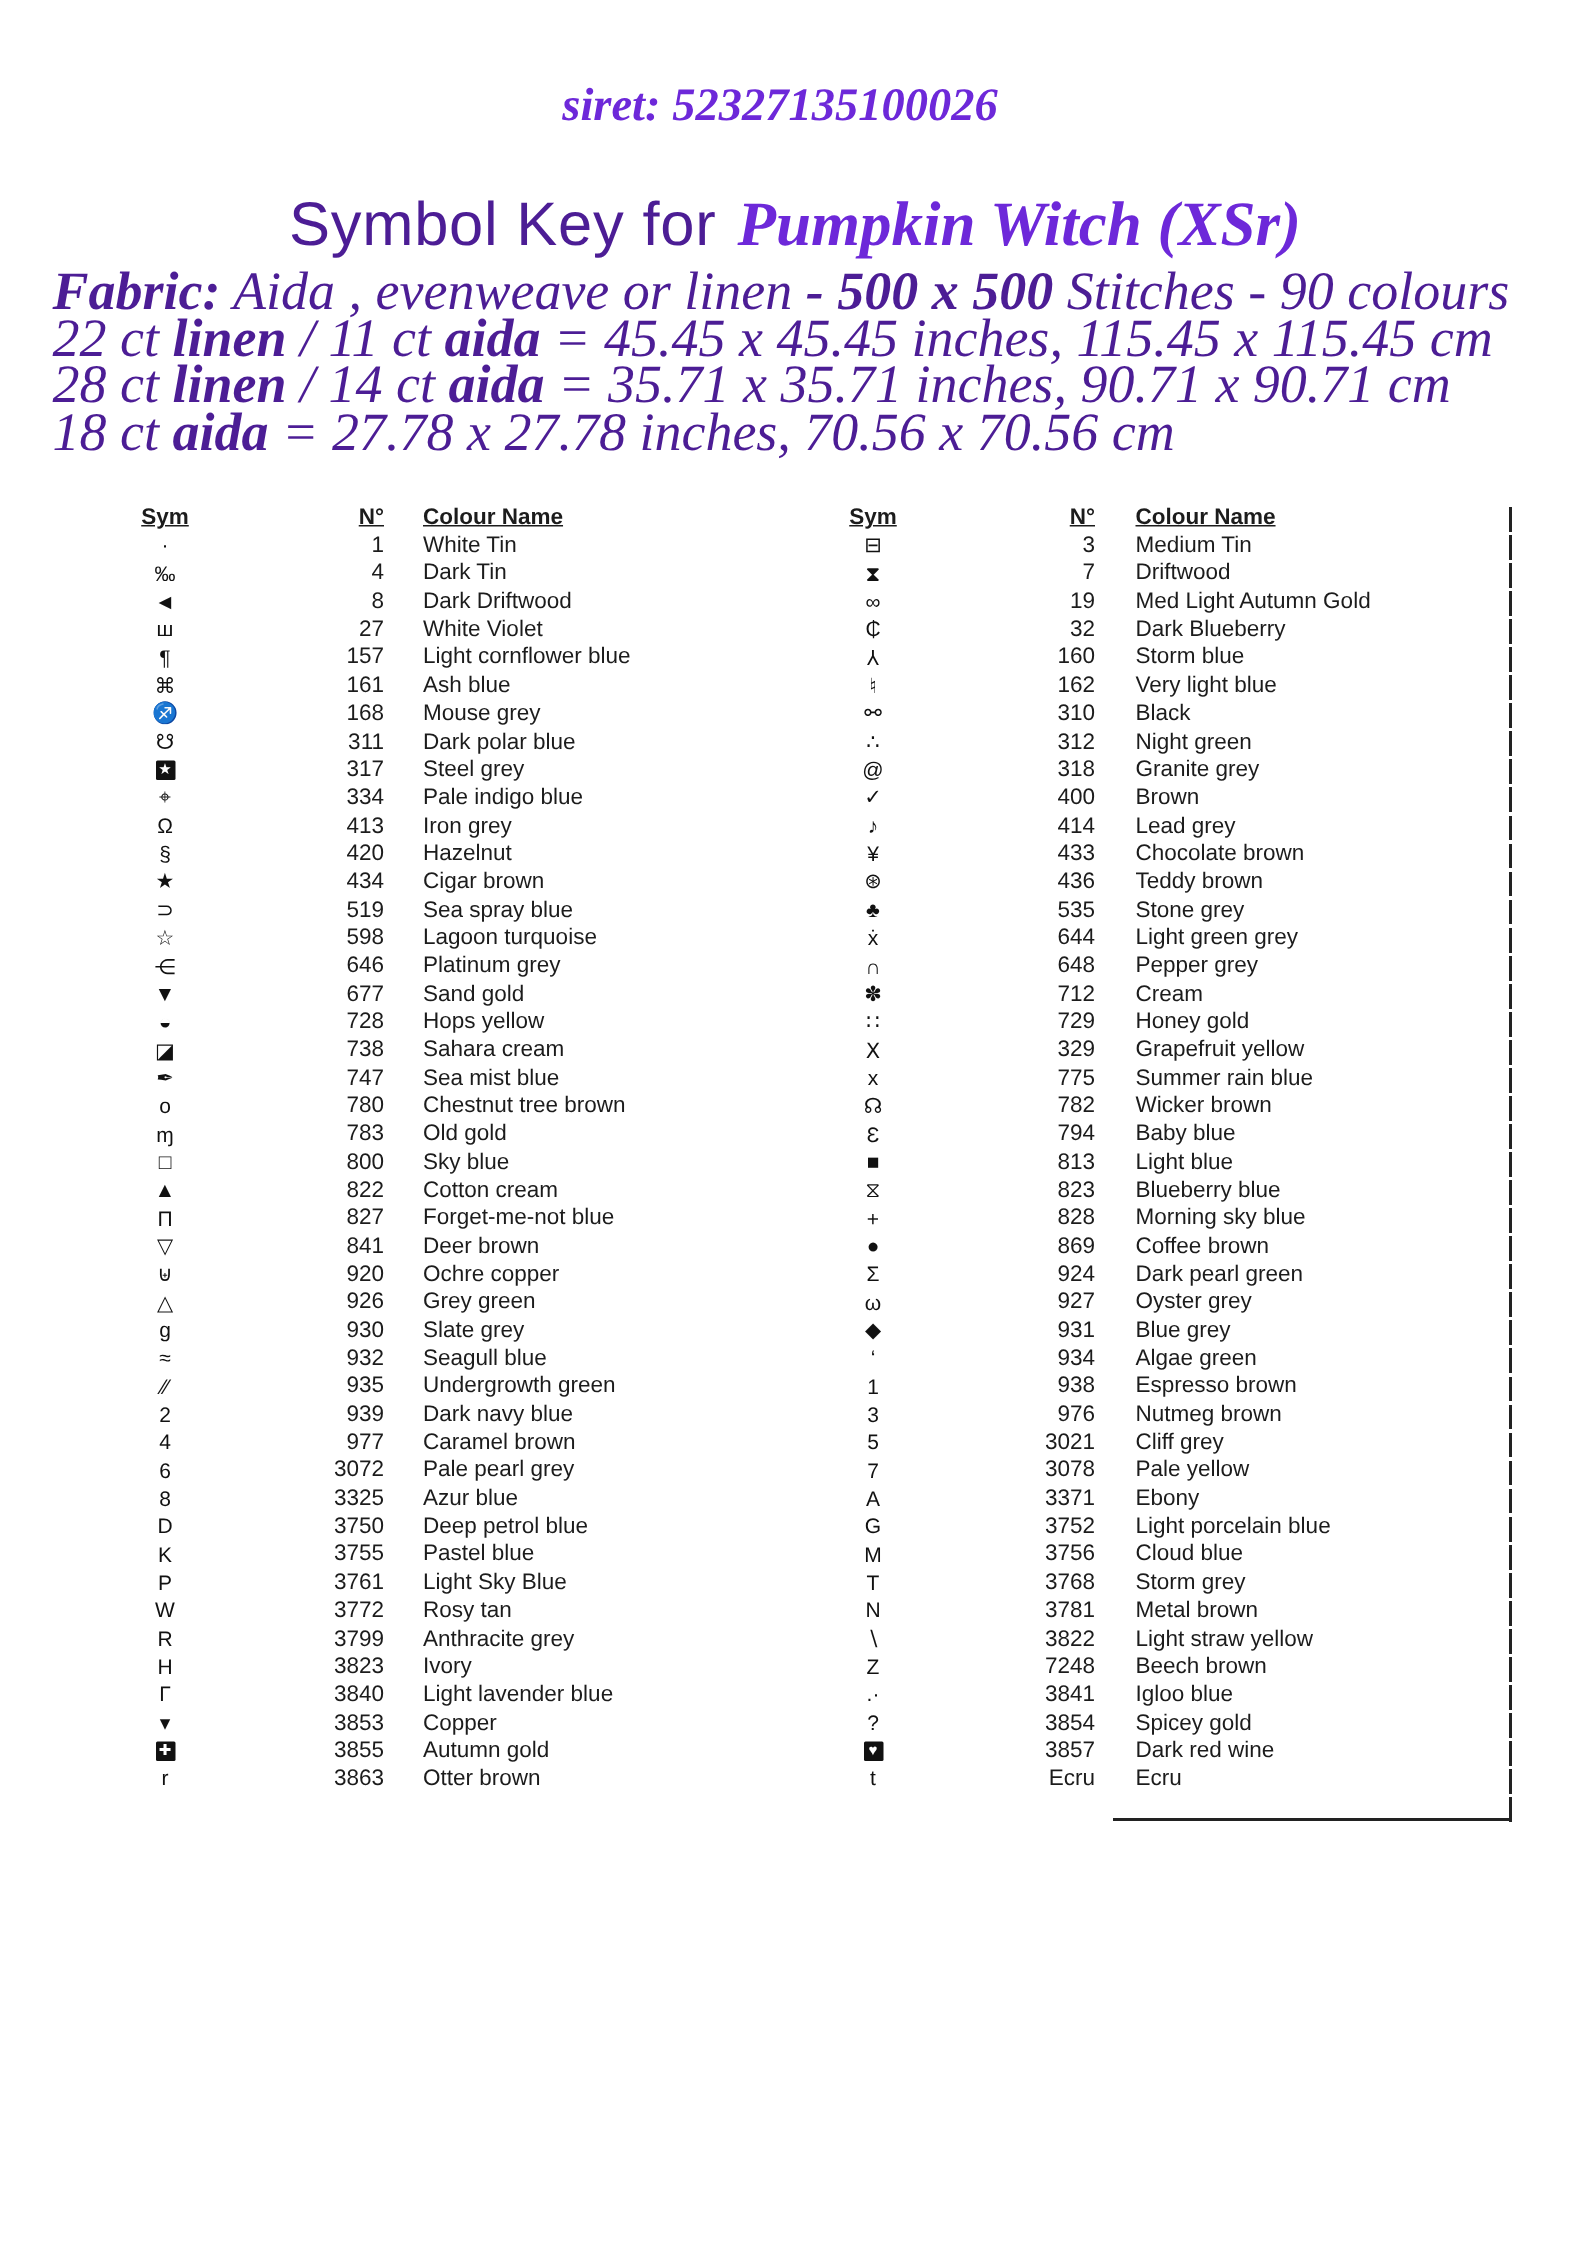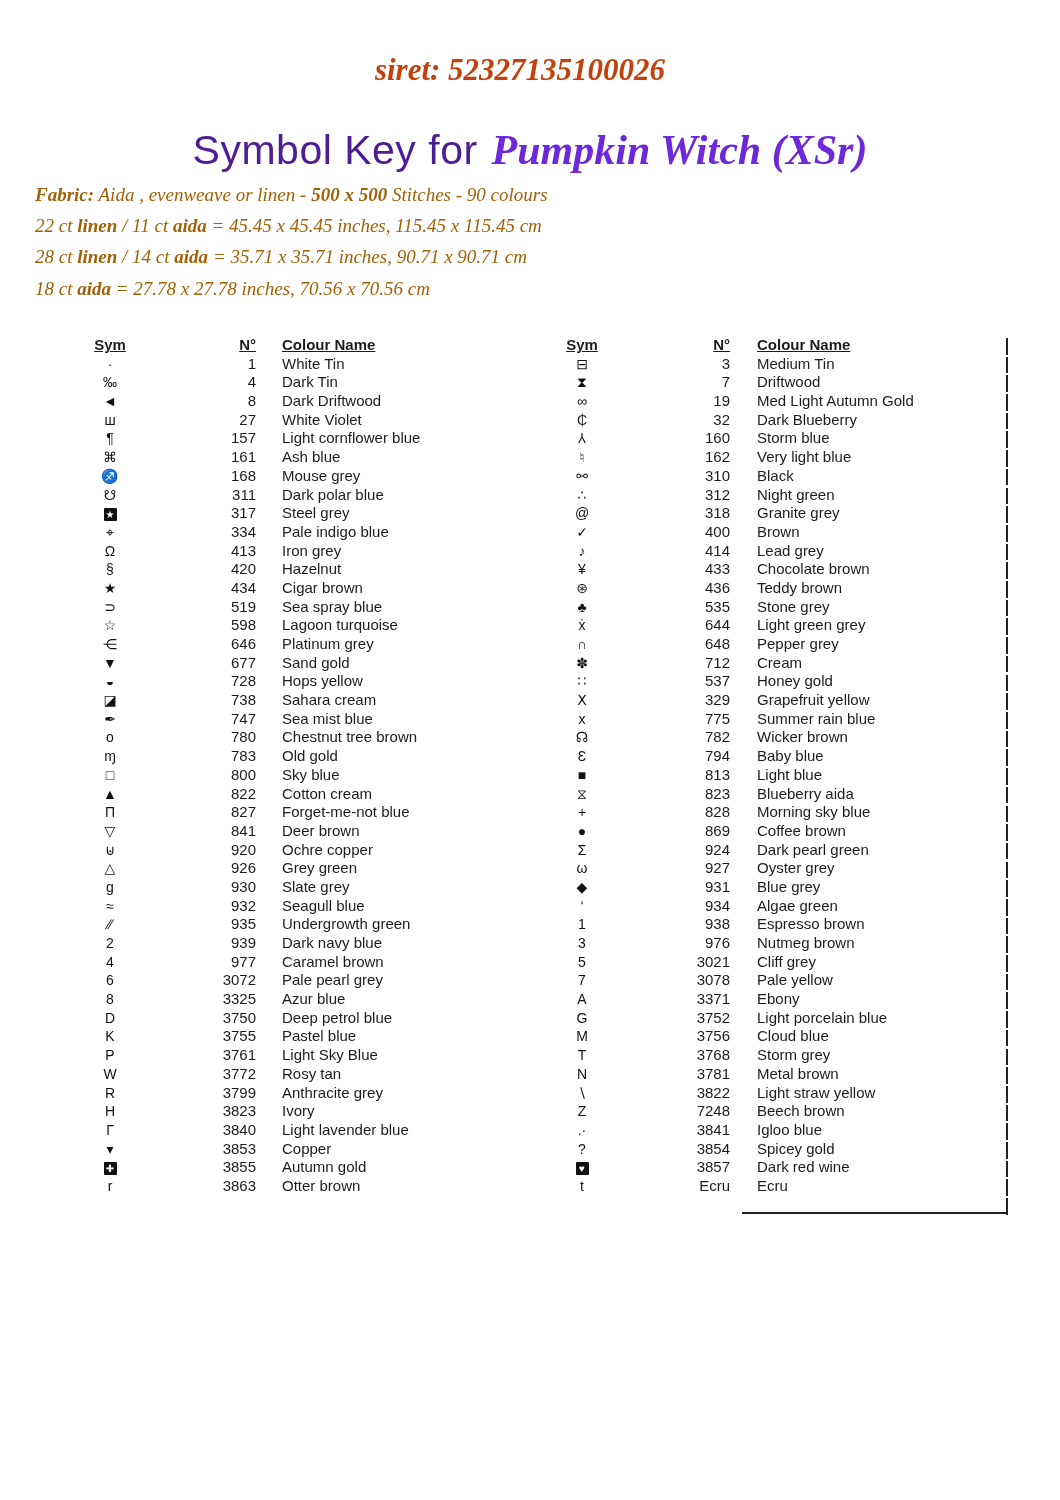--- a/index.html
+++ b/index.html
@@ -1,27 +1,27 @@
 <!DOCTYPE html>
 <html><head>
 <meta charset="utf-8">
 <style>
   html,body{margin:0;padding:0;background:#ffffff;}
   .page{position:relative;width:1060px;height:1500px;background:#fff;overflow:hidden;
         font-family:"Liberation Sans",sans-serif;color:#1c1c1c;}
   
   .siret{position:absolute;top:52px;left:0;width:1040px;text-align:center;
-         font-family:"Liberation Serif",serif;font-style:italic;font-size:31px;font-weight:600;color:#c2410c;}
+         font-family:"Liberation Serif",serif;font-style:italic;font-size:31px;font-weight:600;color:#6d28d9;}
   
   .title{position:absolute;top:126px;left:0;width:1060px;text-align:center;margin:0;font-weight:normal;white-space:nowrap;}
   .title-prefix{font-family:"Liberation Sans",sans-serif;font-size:41px;color:#4c1d95;letter-spacing:0.5px;}
   .title-name{font-family:"Liberation Serif",serif;font-style:italic;font-weight:bold;font-size:42px;margin-left:14px;}
   
   .fabric{position:absolute;top:179px;left:35px;width:1000px;
-          font-family:"Liberation Serif",serif;font-style:italic;font-size:19px;line-height:31.2px;color:#a16207;}
+          font-family:"Liberation Serif",serif;font-style:italic;font-size:36px;line-height:31.2px;color:#4c1d95;}
   .fabric .b{font-weight:bold;}
   
   .tables{position:absolute;top:336px;left:0;width:876px;height:900px;}
   .key-table{position:absolute;top:0;}
   #table-left{left:86px;width:430px;}
   #table-right{left:558px;width:448px;}
   .hdr-row,.row{display:flex;align-items:center;height:18.7px;font-size:15px;line-height:18.7px;}
   .hdr-row{font-weight:bold;}
   .hdr-row .u{text-decoration:underline;}
   .c-sym{width:48px;text-align:center;flex:0 0 auto;}
@@ -371,21 +371,21 @@
           <span class="c-num">648</span>
           <span class="c-name">Pepper grey</span>
         </div>
         <div class="row">
           <span class="c-sym"><span class="glyph">✽</span></span>
           <span class="c-num">712</span>
           <span class="c-name">Cream</span>
         </div>
         <div class="row">
           <span class="c-sym"><span class="glyph">∷</span></span>
-          <span class="c-num">537</span>
+          <span class="c-num">729</span>
           <span class="c-name">Honey gold</span>
         </div>
         <div class="row">
           <span class="c-sym"><span class="glyph">Ⅹ</span></span>
           <span class="c-num">329</span>
           <span class="c-name">Grapefruit yellow</span>
         </div>
         <div class="row">
           <span class="c-sym"><span class="glyph">x</span></span>
           <span class="c-num">775</span>
@@ -402,21 +402,21 @@
           <span class="c-name">Baby blue</span>
         </div>
         <div class="row">
           <span class="c-sym"><span class="glyph">■</span></span>
           <span class="c-num">813</span>
           <span class="c-name">Light blue</span>
         </div>
         <div class="row">
           <span class="c-sym"><span class="glyph">⧖</span></span>
           <span class="c-num">823</span>
-          <span class="c-name">Blueberry aida</span>
+          <span class="c-name">Blueberry blue</span>
         </div>
         <div class="row">
           <span class="c-sym"><span class="glyph">+</span></span>
           <span class="c-num">828</span>
           <span class="c-name">Morning sky blue</span>
         </div>
         <div class="row">
           <span class="c-sym"><span class="glyph">●</span></span>
           <span class="c-num">869</span>
           <span class="c-name">Coffee brown</span>

